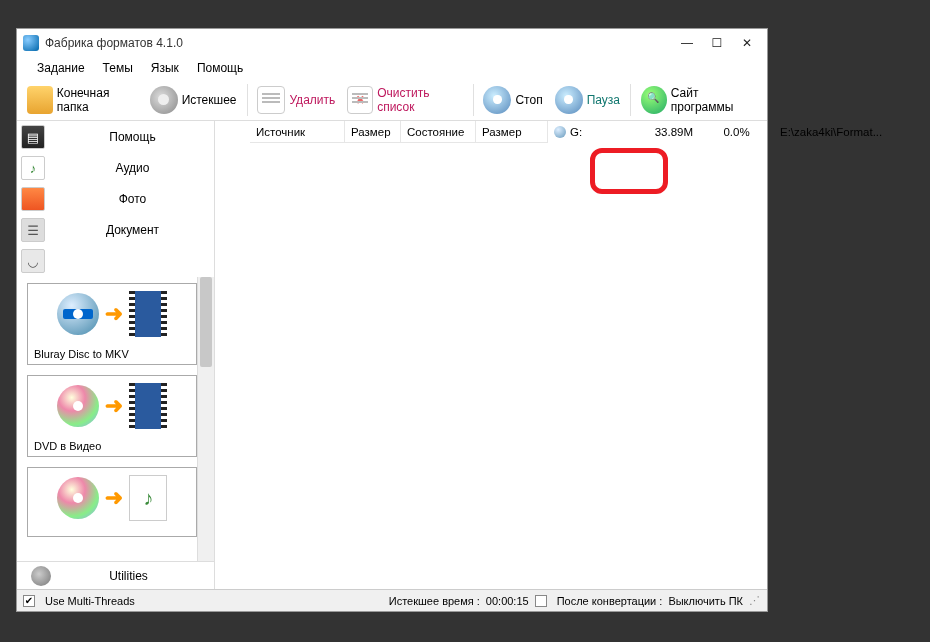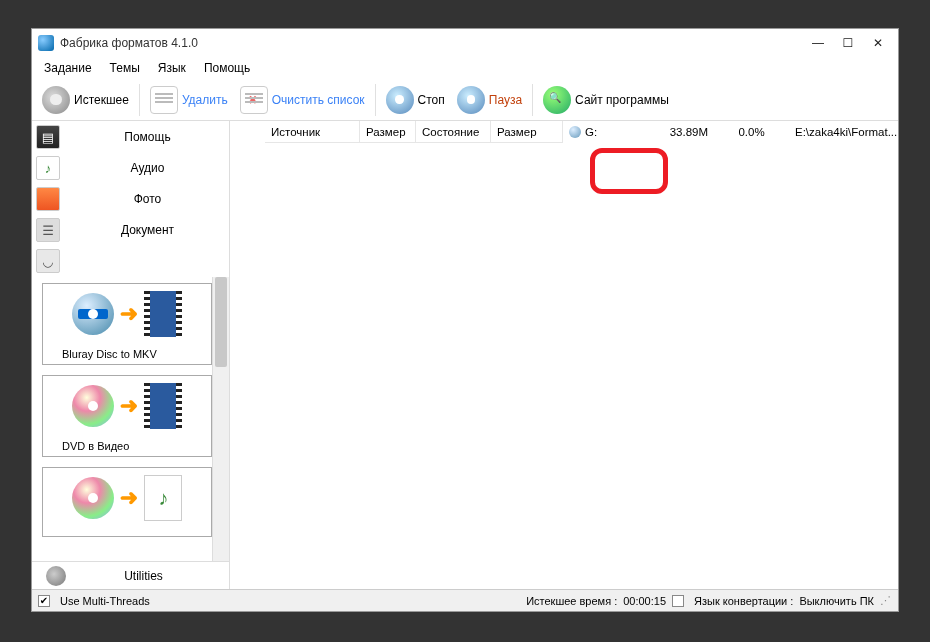--- a/index.html
+++ b/index.html
@@ -1,27 +1,27 @@
 <!DOCTYPE html>
 <html><head>
 <meta charset="utf-8">
 <style>
 * { box-sizing: border-box; margin: 0; padding: 0; font-family: "Segoe UI", Tahoma, sans-serif; }
 body { background: #333; width: 930px; height: 642px; overflow: hidden; }
-.window { position: absolute; left: 31px; top: 28px; width: 868px; height: 584px; background: #fff; border: 1px solid #999; display: flex; flex-direction: column; }
+.window { position: absolute; left: 16px; top: 28px; width: 752px; height: 584px; background: #fff; border: 1px solid #999; display: flex; flex-direction: column; }
 .titlebar { height: 28px; display: flex; align-items: center; padding: 0 6px; font-size: 12px; color: #333; }
 .titlebar .app-icon { width: 16px; height: 16px; margin-right: 6px; background: radial-gradient(circle at 30% 30%, #8cf, #06a); border-radius: 3px; }
 .titlebar .spacer { flex: 1; }
 .win-btn { width: 28px; height: 20px; display: flex; align-items: center; justify-content: center; font-size: 12px; color: #222; cursor: pointer; margin-left: 2px; }
-.menubar { height: 22px; display: flex; align-items: center; padding: 0 4px; font-size: 12px; gap: 2px; }
+.menubar { height: 22px; display: flex; align-items: center; padding: 0 12px; font-size: 12px; gap: 2px; }
 .menubar span { padding: 2px 8px; cursor: pointer; }
 .toolbar { height: 42px; border-bottom: 1px solid #ddd; display: flex; align-items: center; padding: 0 4px; font-size: 12px; }
 .tb-item { display: flex; align-items: center; padding: 2px 6px; cursor: pointer; gap: 4px; }
-.tb-item.disabled { color: #3b82f6; }
-.tb-item.red { color: #c2410c; }
+.tb-item.disabled { color: #be185d; }
+.tb-item.red { color: #0f766e; }
 .tb-icon { width: 28px; height: 28px; border-radius: 4px; display: flex; align-items: center; justify-content: center; font-size: 16px; }
 .ic-folder { background: linear-gradient(#ffd36b, #e8a430); }
 .ic-gear { background: radial-gradient(circle at 40% 40%, #ddd, #888); border-radius: 50%; position: relative; }
 .ic-gear::after { content:""; position:absolute; inset:30%; background:#eee; border-radius:50%; }
 .ic-doc { background: #fff; border:1px solid #ccc; position:relative; }
 .ic-doc::after { content:""; position:absolute; left:4px; right:4px; top:6px; height:2px; background:#bbb; box-shadow:0 4px 0 #bbb,0 8px 0 #bbb; }
 .ic-doc.red::before { content:"✖"; position:absolute; color:#e66; font-size:12px; left:7px; top:6px; }
 .ic-doc.red::after { content:""; position:absolute; left:4px; right:4px; top:6px; height:2px; background:#bbb; box-shadow:0 4px 0 #bbb,0 8px 0 #bbb; }
 .ic-disc { background: radial-gradient(circle at 40% 35%, #cef, #58b); border-radius:50%; position:relative; }
 .ic-disc::after{content:"";position:absolute;inset:35%;background:#fff;border-radius:50%;}
@@ -46,21 +46,21 @@
 .preset .thumb { height:60px; display:flex; align-items:center; justify-content:center; gap:6px; }
 .disc-sm { width:42px; height:42px; border-radius:50%; background:radial-gradient(circle at 35% 30%, #def, #48a); position:relative; }
 .disc-sm::after{content:"";position:absolute;inset:38%;background:#fff;border-radius:50%;}
 .disc-sm.bluray::before{content:"";position:absolute;left:6px;top:16px;width:30px;height:10px;background:#06c;border-radius:2px;}
 .disc-sm.dvd { background:radial-gradient(circle at 35% 30%, #ffd, #e8a,#8e8,#8af); }
 .arrow { color:#f90; font-size:22px; font-weight:bold; }
 .film-sm { width:38px; height:46px; background:#2a5a9e; border-left:6px solid #222; border-right:6px solid #222; position:relative; }
 .film-sm::before,.film-sm::after{content:"";position:absolute;top:0;bottom:0;width:6px;background:repeating-linear-gradient(#222 0 3px,#fff 3px 6px);}
 .film-sm::before{left:-6px;} .film-sm::after{right:-6px;}
 .note-sm { width:38px; height:46px; background:#fff; border:1px solid #ccc; display:flex; align-items:center; justify-content:center; color:#3a8a3a; font-size:20px; }
-.preset .label { padding:4px 6px;margin-left:13px; }
+.preset .label { padding:4px 6px; }
 .vscroll { width:17px; background:#f0f0f0; border-left:1px solid #ddd; position:relative; }
 .vscroll .thumb-s { position:absolute; top:0; left:2px; right:2px; height:90px; background:#c8c8c8; border-radius:2px; }
 .util { height:28px; border-top:1px solid #ddd; display:flex; align-items:center; padding:0 14px; font-size:12px; gap:6px; cursor:pointer; }
 .util-ic { width:20px; height:20px; background:radial-gradient(circle at 40% 40%,#ccc,#777); border-radius:50%; }
 .right { flex:1; display:flex; flex-direction:row;margin-left:35px; }
 .thead { height:22px; display:flex; font-size:11.5px; background:#fff; border-bottom:1px solid #e6e6e6; }
 .th { padding:3px 6px; border-right:1px solid #e6e6e6; display:flex; align-items:center; }
 .trow { height:22px; display:flex; font-size:11.5px; align-items:center; }
 .td { padding:2px 6px; white-space:nowrap; overflow:hidden; text-overflow:ellipsis; }
 .c1{width:95px;} .c2{width:56px;text-align:right;} .c3{width:75px;text-align:center;} .c4{width:132px;} .c5{width:72px;}
@@ -85,20 +85,24 @@
   </div>
 
   <div class="menubar">
     <span>Задание</span>
     <span>Темы</span>
     <span>Язык</span>
     <span>Помощь</span>
   </div>
 
   <div class="toolbar">
+    <div class="tb-item">
+      <div class="tb-icon ic-folder"></div>
+      <span>Конечная папка</span>
+    </div>
     <div class="tb-item">
       <div class="tb-icon ic-gear"></div>
       <span>Истекшее</span>
     </div>
     <div class="sep"></div>
     <div class="tb-item disabled">
       <div class="tb-icon ic-doc"></div>
       <span>Удалить</span>
     </div>
     <div class="tb-item disabled">
@@ -192,19 +196,19 @@
     </div>
   </div>
 
   <div class="status">
     <span class="cb">✔</span>
     <span>Use Multi-Threads</span>
     <div class="sp"></div>
     <span>Истекшее время :</span>
     <span>00:00:15</span>
     <span class="cb"></span>
-    <span>Язык конвертации :</span>
+    <span>После конвертации :</span>
     <span>Выключить ПК</span>
     <span class="grip">⋰</span>
   </div>
 </div>
 
 <div class="highlight" style="left:590px; top:148px; width:78px; height:46px;"></div>
 
 </body></html>

